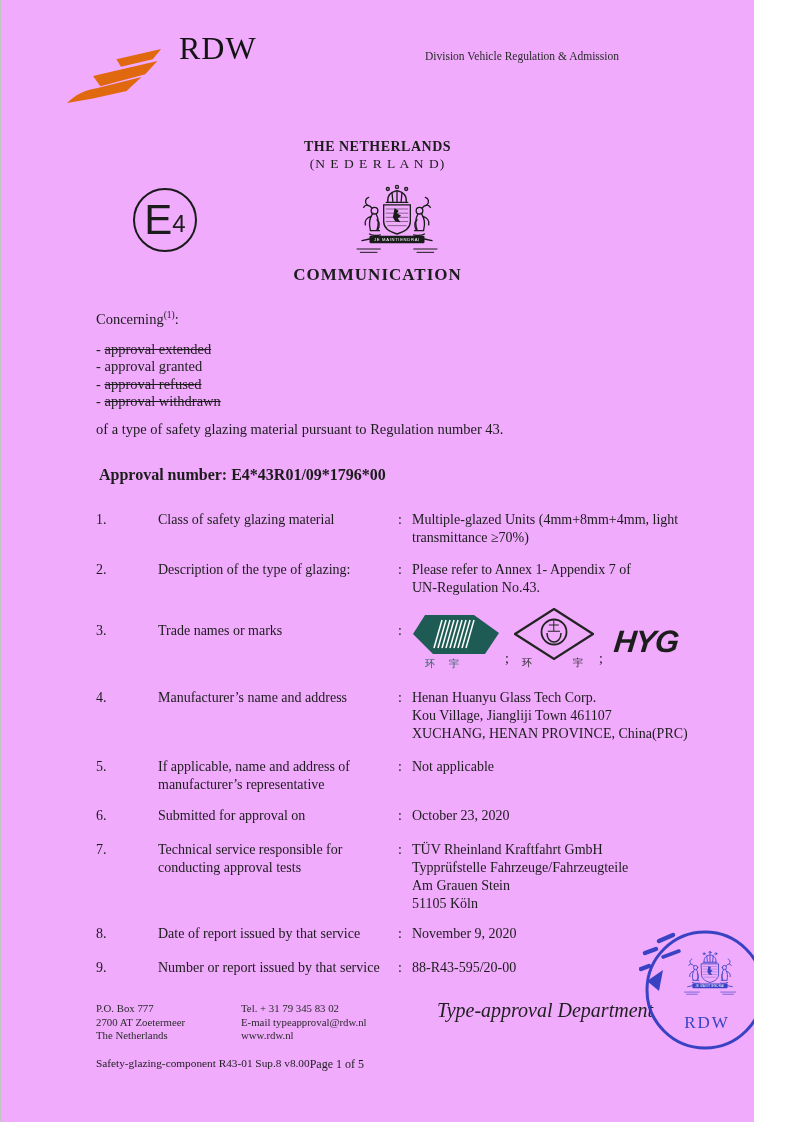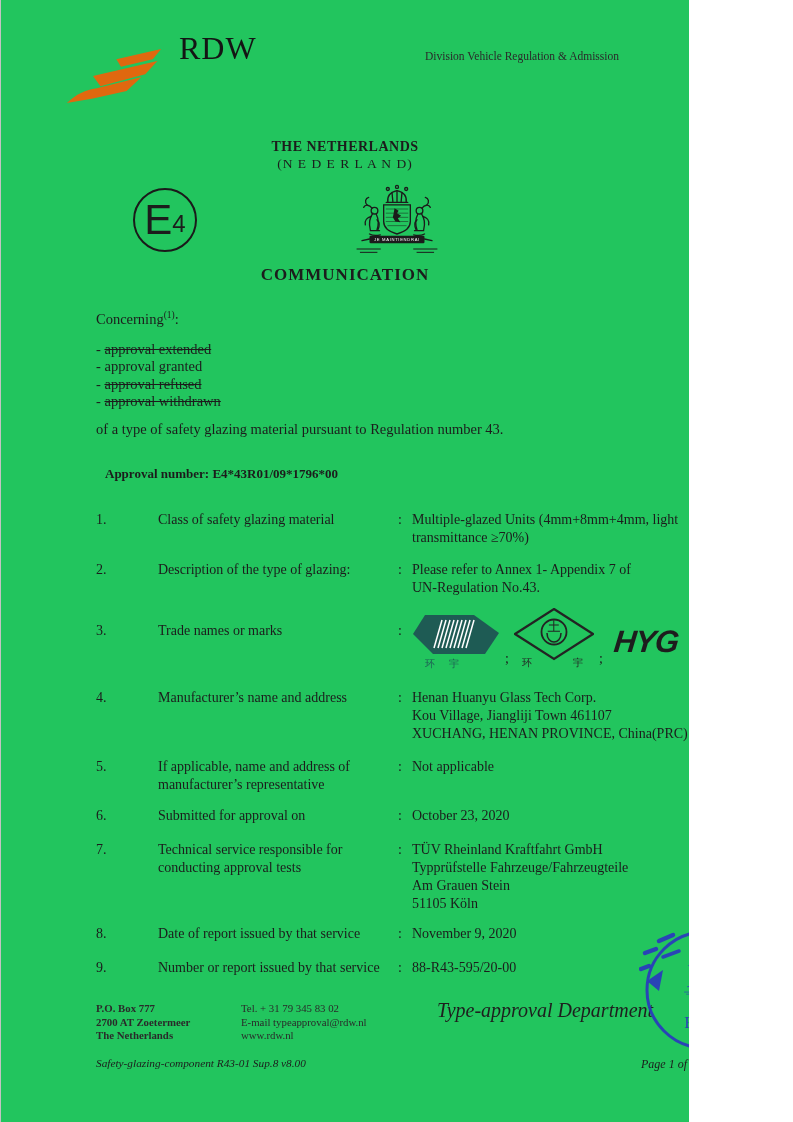--- a/index.html
+++ b/index.html
@@ -1,17 +1,17 @@
 <!DOCTYPE html>
 <html><head>
 <meta charset="utf-8">
 <style>
   html,body{margin:0;padding:0;background:#ffffff;}
   .page{
-    position:relative;width:689px;height:1122px;background:#22c55e;overflow:hidden;
+    position:relative;width:754px;height:1122px;background:#f0abfc;overflow:hidden;
     font-family:"Liberation Serif","DejaVu Serif",serif;color:#1c1c1c;
     border-left:1.5px solid #c3c3c3;box-sizing:border-box;padding-left:9px;
   }
   
   .feather-svg{position:absolute;left:64px;top:46px;width:98px;height:60px;color:#E0680F;}
   .brand{position:absolute;left:178px;top:30px;font-size:32px;letter-spacing:1px;color:#141414;}
   .division{position:absolute;left:424px;top:50px;font-size:11.5px;color:#2a2a2a;}
   
   .country{position:absolute;top:139px;left:0;width:100%;text-align:center;font-weight:bold;font-size:14px;letter-spacing:.5px;}
   .country-native{position:absolute;top:156px;left:0;width:100%;text-align:center;font-size:13.5px;letter-spacing:1px;}
@@ -21,36 +21,36 @@
   .e-mark{position:absolute;left:132px;top:188px;width:60px;height:60px;border:2.5px solid #1a1a1a;border-radius:50%;
     display:flex;align-items:center;justify-content:center;font-family:"Liberation Sans","DejaVu Sans",sans-serif;}
   .e-mark .e{font-size:42px;line-height:1;}
   .e-mark .four{font-size:24px;line-height:1;margin-top:8px;}
   
   .concerning{position:absolute;left:95px;top:310px;width:580px;font-size:14.5px;}
   .concerning sup{font-size:9.5px;vertical-align:6px;}
   .options{margin-top:13px;line-height:17.4px;}
   .struck{text-decoration:line-through;}
   .closing{margin-top:10px;}
-  .approval{position:absolute;left:104px;top:466px;font-size:13px;font-weight:bold;}
+  .approval{position:absolute;left:98px;top:466px;font-size:16px;font-weight:bold;}
   
   .item{position:absolute;left:95px;width:648px;display:grid;grid-template-columns:62px 240px 14px 1fr;font-size:14px;line-height:18px;}
   .item .lbl{padding-right:6px;}
   .item .colon,.item .val{line-height:18px;}
   
   .tm-row{display:flex;align-items:flex-end;gap:3px;margin-top:-5px;}
   .tm-sep{font-size:14px;margin:0 2px 2px 2px;}
   .hyg{font-family:"Liberation Sans","DejaVu Sans",sans-serif;font-weight:bold;font-style:italic;
     font-size:31px;letter-spacing:-1px;line-height:1;transform:skewX(-6deg);color:#1d1d1d;margin:0 0 13px 6px;}
   
   .footer{position:absolute;left:95px;top:1002px;width:640px;display:flex;font-size:10.8px;line-height:13.5px;color:#2a2a2a;}
-  .f-address{width:145px;font-weight:bold;}
+  .f-address{width:145px;}
   .f-contact{width:196px;}
   .department{font-style:italic;font-size:20px;color:#1e1e1e;padding-top:2px;}
-  .page-line{position:absolute;left:95px;top:1057px;width:600px;display:flex;justify-content:space-between;font-style:italic;}
+  .page-line{position:absolute;left:95px;top:1057px;width:600px;display:flex;}
   .doc-ref{font-size:11.3px;}
   .page-num{font-size:12px;}
   .stamp-svg{position:absolute;left:638px;top:928px;width:135px;height:125px;color:#2A3ABE;opacity:.92;}
   .defs-svg{position:absolute;width:0;height:0;}
 </style>
 </head>
 <body>
 
 <div class="page">
 

